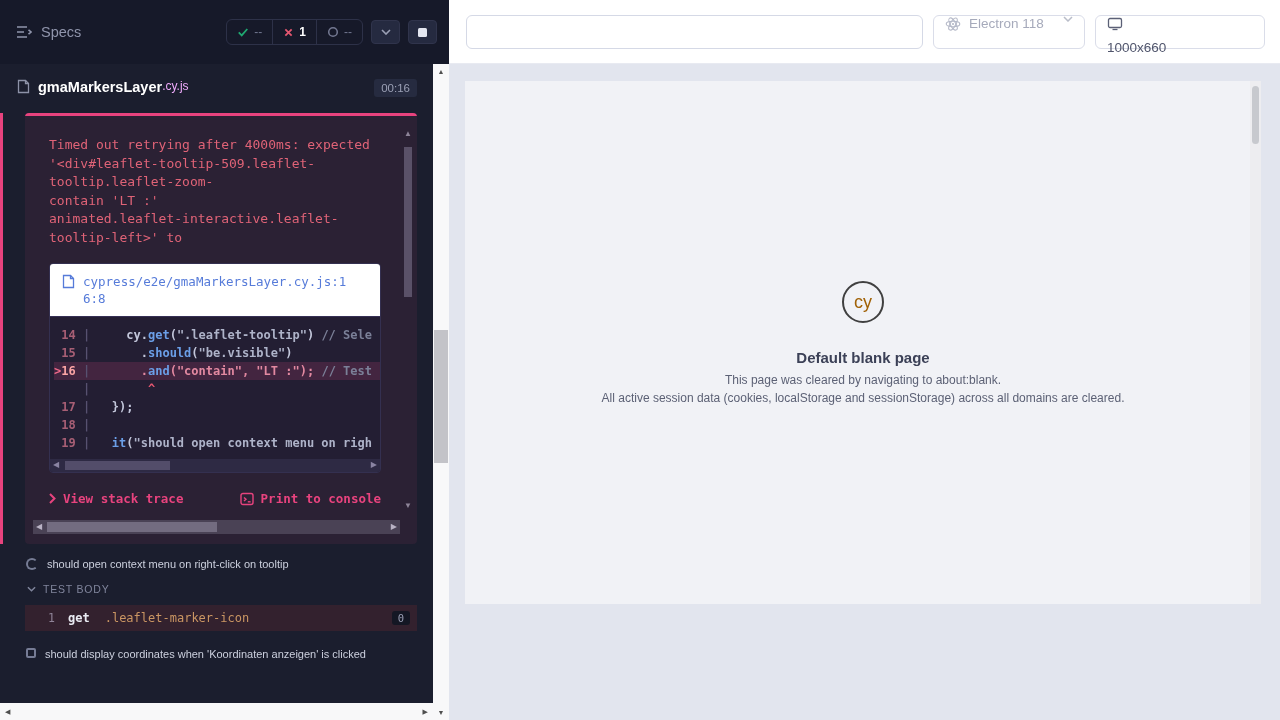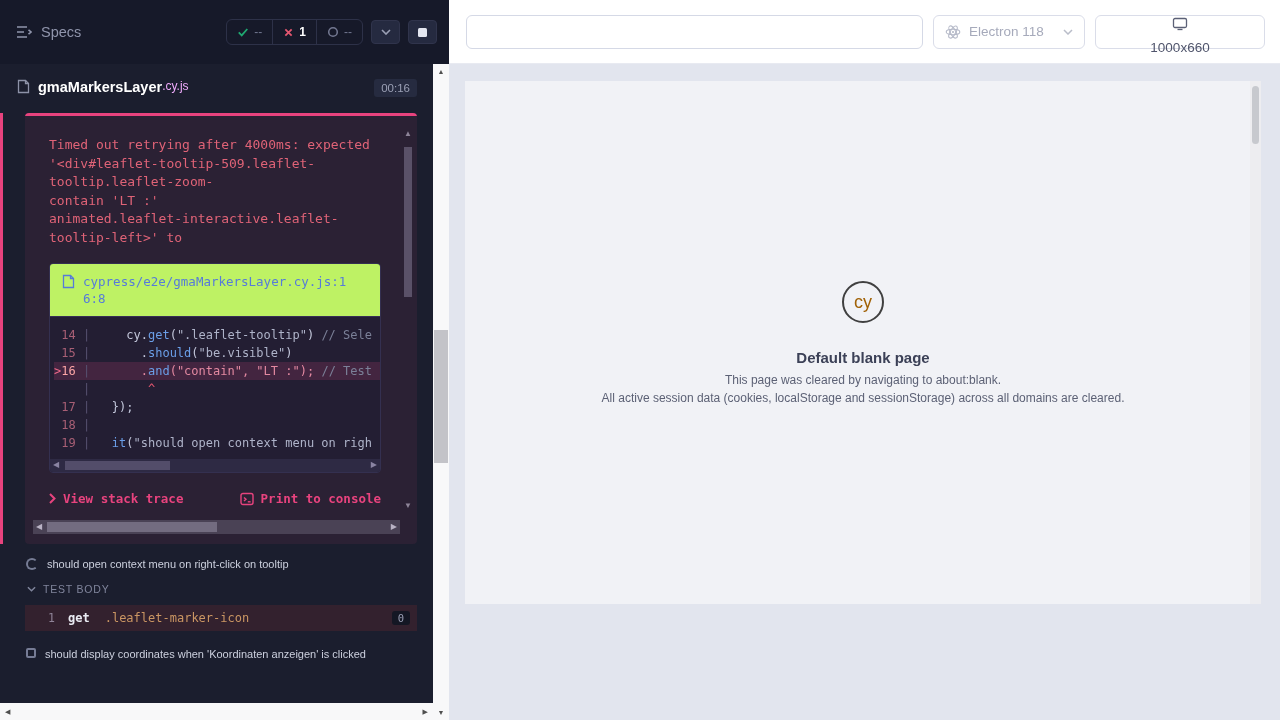--- a/index.html
+++ b/index.html
@@ -25,24 +25,24 @@
   .spec-ext { color:#f0abfc; font-size:12px; }
   .spec-duration { margin-left:auto; background:#262b40; color:#9ba0b5; font-size:11.5px; padding:3px 7px; border-radius:3px; }
 
   
   .attempt { position:relative; margin-top:6px; }
   .attempt-border { position:absolute; left:0; top:0; bottom:0; width:3px; background:#e8437e; }
   .error-panel { margin:0 16px 0 25px; background:#2b2134; border-radius:4px; overflow:hidden; position:relative; padding-bottom:10px; }
   .error-topstrip { height:3px; background:#e8437e; }
   .error-message { padding:20px 34px 6px 24px; color:#e06377; font-size:13px; line-height:18.5px; }
   .code-frame { margin:10px 36px 0 24px; background:#231e33; border:1px solid #343050; border-radius:4px; overflow:hidden; }
-  .code-frame-header { display:flex; gap:8px; padding:9px 12px; background:#bef264; border-bottom:1px solid #363055; }
+  .code-frame-header { display:flex; gap:8px; padding:9px 12px; background:#ffffff; border-bottom:1px solid #363055; }
   .file-link { color:#567bd9; font-size:12.5px; line-height:17px; max-width:35ch; word-break:break-all; cursor:pointer; }
   .code-lines { padding:9px 0 4px 4px; font-size:12px; line-height:18px; overflow:hidden; }
-  .code-row { white-space:pre; display:flex; }
+  .code-row { white-space:pre; display:flex;font-weight:bold; }
   .code-row.hl { background:#432540; }
   .gutter { white-space:pre; }
   .mk { color:#ef6a8a; }
   .ln { color:#a85f75; }
   .code-row.hl .ln { color:#fca5a5; }
   .pipe { color:#575170; }
   .code { white-space:pre; }
   .t-p { color:#c3c7db; }
   .t-f { color:#6b9fe8; }
   .t-s { color:#aeb3c9; }
@@ -85,21 +85,21 @@
   .v-scrollcol .arr.u { top:4px; } .v-scrollcol .arr.d { bottom:4px; }
   .v-scrollcol .thumb { position:absolute; left:1px; width:14px; top:266px; height:133px; background:#c3c3c8; }
   .h-scrollstrip { position:absolute; left:0; bottom:0; width:433px; height:17px; background:#f8f8f9; }
   .h-scrollstrip .arr { position:absolute; top:5px; font-size:7px; color:#4f4f4f; }
   .h-scrollstrip .arr.l { left:5px; } .h-scrollstrip .arr.r { right:5px; }
 
   
   .main { flex:1; display:flex; flex-direction:column; height:720px; }
   .topbar { height:64px; flex:none; background:#ffffff; border-bottom:1px solid #e8eaf1; display:flex; align-items:center; gap:10px; padding:0 15px 0 17px; }
   .url-input { flex:1; max-width:462px; height:34px; border:1px solid #d5d9e6; border-radius:6px; padding:0 12px; font-size:13px; color:#3c4157; outline:none; background:#fff; font-family:inherit; }
-  .tb-btn { height:34px; background:#fff; border:1px solid #dadde9; border-radius:6px; display:flex; align-items:center; gap:8px; padding:0 11px; cursor:pointer; }
+  .tb-btn { height:34px; background:#fff; border:1px solid #dadde9; border-radius:6px; display:flex; gap:8px; padding:0 11px; cursor:pointer; }
   .browser-btn { width:152px; color:#a6aabb; font-size:13.5px; }
   .viewport-btn { width:170px;flex-direction:column; }
   .vp-size { color:#50556c; font-size:13.5px; }
   .vp-scale { color:#9499ab; font-size:12.5px; }
   .chev { margin-left:auto; display:flex; }
 
   .content { flex:1; background:#e2e5ee; padding:17px 19px 0 16px; }
   .aut-card { height:523px; background:#f1f2f6; position:relative; }
   .aut-center { padding-top:200px; text-align:center; }
   .cy-logo { display:inline-flex; width:42px; height:42px; border:2px solid #404040; border-radius:50%; align-items:center; justify-content:center; color:#a16207; font-size:18px; }

